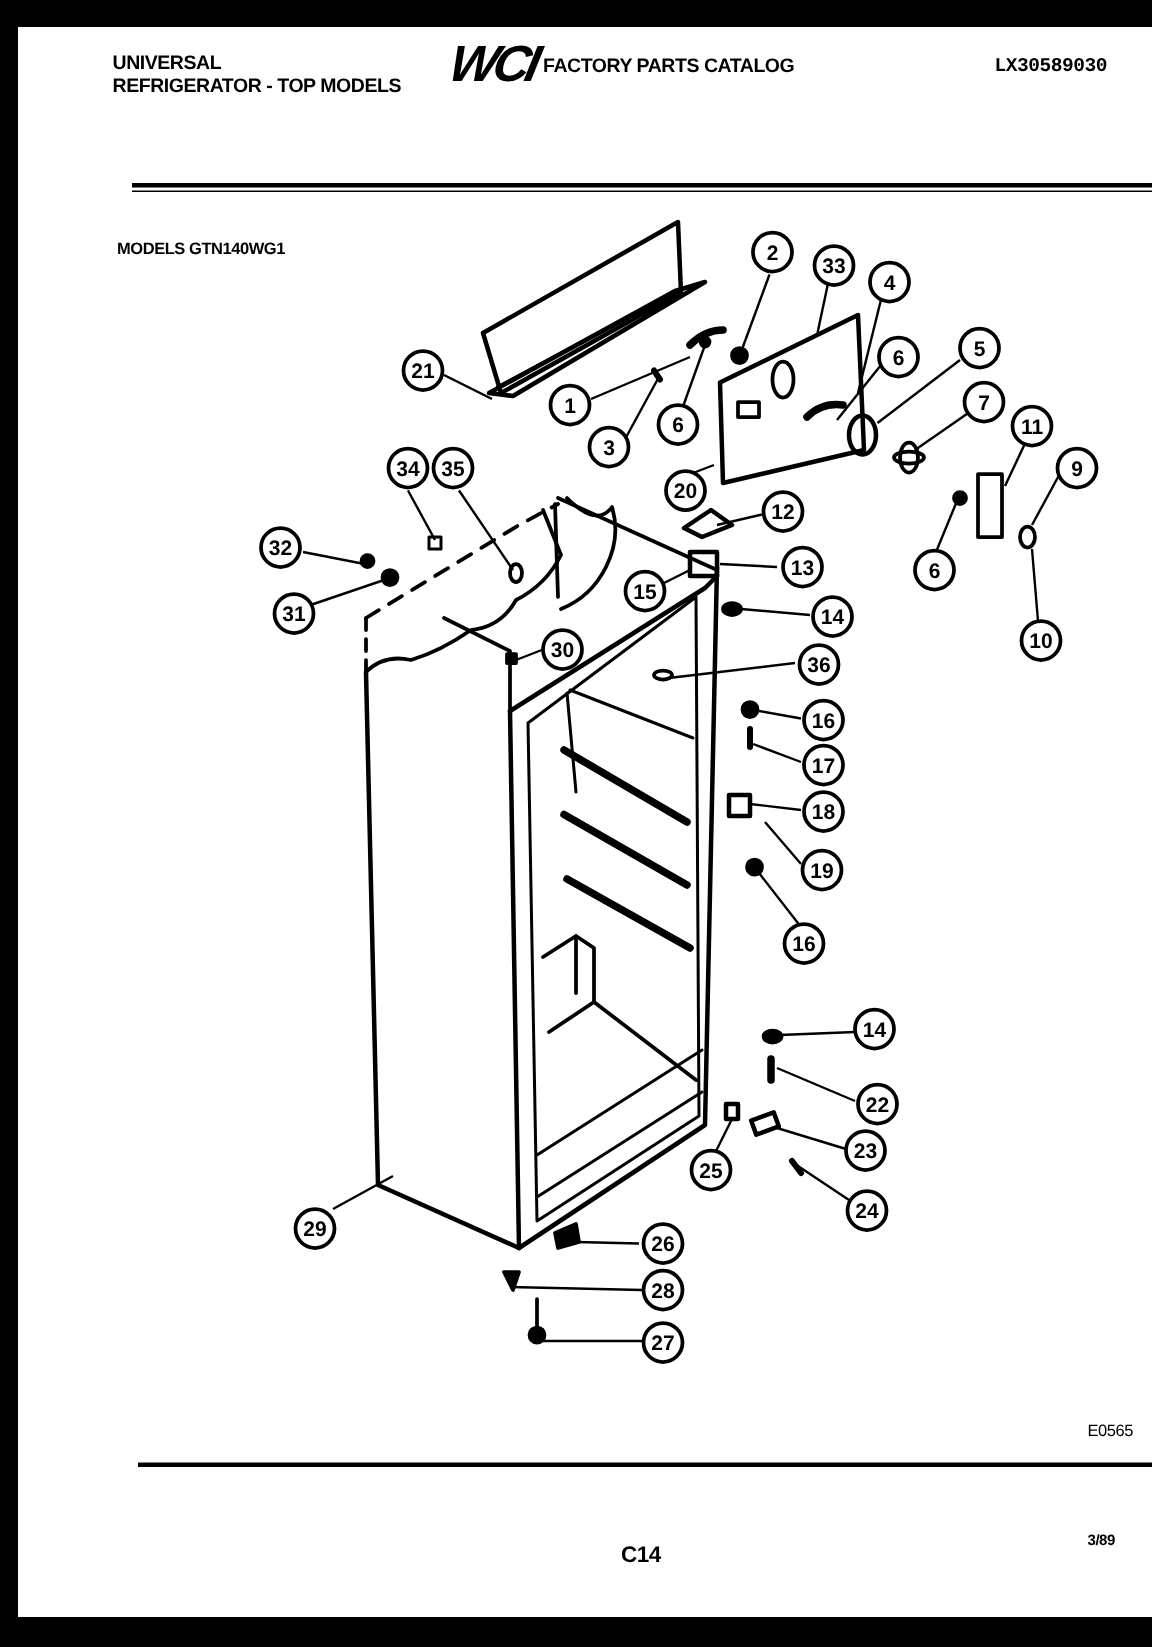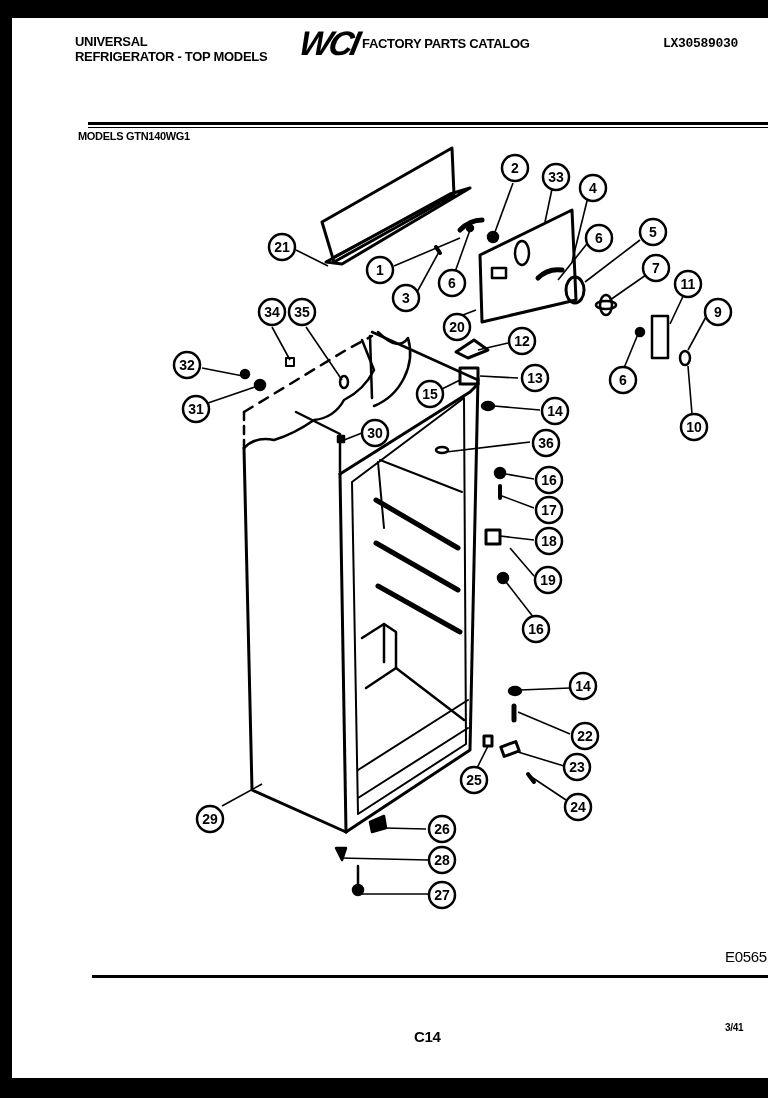--- a/index.html
+++ b/index.html
@@ -6,21 +6,21 @@
   body { width:768px; height:1098px; background:#000; position:relative; overflow:hidden;
          font-family:"Liberation Sans", sans-serif; }
   .page { position:absolute; left:12px; top:18px; width:756px; height:1060px; background:#fff; }
   .txt { position:absolute; font-weight:bold; color:#000; white-space:nowrap; letter-spacing:-0.3px; }
   .hdr-brand { left:75px; top:34px; font-size:13px; line-height:15px; }
   .hdr-logo { left:300px; top:24px; font-size:34px; font-style:italic; font-weight:900; letter-spacing:-3px; transform:skewX(-12deg); }
   .hdr-catalog { left:362px; top:36px; font-size:13px; }
   .hdr-code { left:663px; top:36px; font-size:13px;font-family:Liberation Mono, monospace; }
   .rule { position:absolute; background:#000; }
   .models { left:78px; top:126px; font-size:11px; }
-  .diagram-id { left:725px; top:930px; font-size:15px; font-weight:normal; }
+  .diagram-id { left:725px; top:930px; font-size:11px; font-weight:normal; }
   .page-num { left:414px; top:1011px; font-size:15px; }
   .date { left:725px; top:1004px; font-size:10px; }
   svg { position:absolute; left:0; top:0; }
   .callout text { font-family:"Liberation Sans", sans-serif; font-weight:bold; font-size:14px; }
 </style>
 </head>
 <body>
 
 <div class="page"></div>
 
@@ -28,21 +28,21 @@
   <div>UNIVERSAL</div>
   <div>REFRIGERATOR - TOP MODELS</div>
 </div>
 <div class="txt hdr-logo">WCI</div>
 <div class="txt hdr-catalog">FACTORY PARTS CATALOG</div>
 <div class="txt hdr-code">LX30589030</div>
 
 <div class="rule" style="left:88px;top:122px;width:680px;height:3px;"></div>
 <div class="rule" style="left:88px;top:127px;width:680px;height:1px;"></div>
 
-<div class="txt models" style="top:130px;">MODELS GTN140WG1</div>
+<div class="txt models" style="top:160px;">MODELS GTN140WG1</div>
 
 <svg width="768" height="1098" viewBox="0 0 768 1098">
   <g fill="none" stroke="#000" stroke-width="2.5" stroke-linejoin="round" stroke-linecap="round">
 
     <g>
       <polygon points="322,222 452,148 454,195 334,262" stroke-width="3"></polygon>
       <polygon points="326,262 450,194 470,188 342,264" stroke-width="3"></polygon>
       <line x1="332" y1="258" x2="456" y2="192"></line>
     </g>
 
@@ -323,13 +323,13 @@
     <g>
         <circle cx="302" cy="312" r="13" fill="#fff" stroke="#000" stroke-width="2.5"></circle>
         <text x="302" y="317" text-anchor="middle">35</text>
       </g>
   </g>
 </svg>
 
 <div class="txt diagram-id" style="top:948px;">E0565</div>
 <div class="rule" style="left:92px;top:975px;width:676px;height:3px;"></div>
 <div class="txt page-num" style="top:1028px;">C14</div>
-<div class="txt date" style="top:1022px;">3/41</div>
+<div class="txt date" style="top:1022px;">3/89</div>
 
 </body></html>

